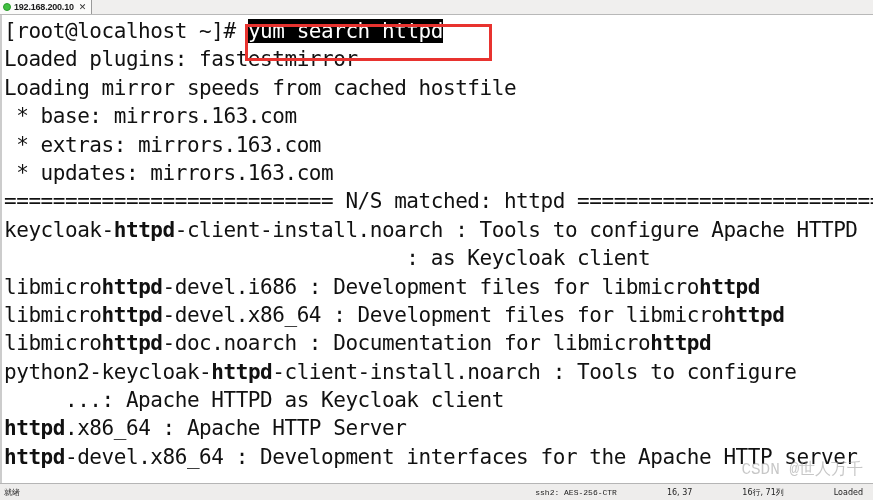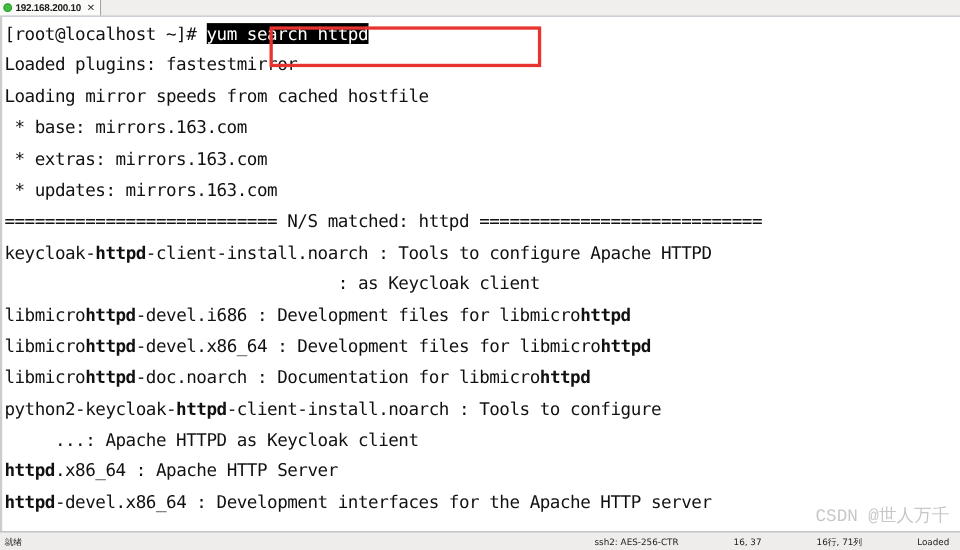--- a/index.html
+++ b/index.html
@@ -85,21 +85,21 @@
   }
   .term {
     position: absolute;
     left: 0;
     top: 0;
     right: 0;
     bottom: 0;
     padding: 2px 0 0 2px;
     box-sizing: border-box;
     font-family: "DejaVu Sans Mono", monospace;
-    font-size: 16px;
+    font-size: 21px;
     line-height: 28.4px;
     color: #111111;
     white-space: pre;
     overflow: hidden;
     letter-spacing: -0.45px;
     border-radius: 14px;
   }
   .line {
     height: 28.4px;
     white-space: pre;
@@ -168,21 +168,21 @@
   }
   .sb-left {
     padding-left: 4px;
     white-space: nowrap;
   }
   .sb-spacer { flex: 1 1 auto; }
   .sb-cell {
     white-space: nowrap;
     padding: 0 10px 0 0;
   }
-  .sb-cell.first { padding-left: 8px; }
+  .sb-cell.first { padding-left: 8px; font-family: Liberation Mono, monospace; }
 </style>
 </head>
 <body>
 
 <div id="app">
 
   <div class="tabbar">
     <div class="tab">
       <span class="tab-dot"></span>
       <span class="tab-label">192.168.200.10</span>

